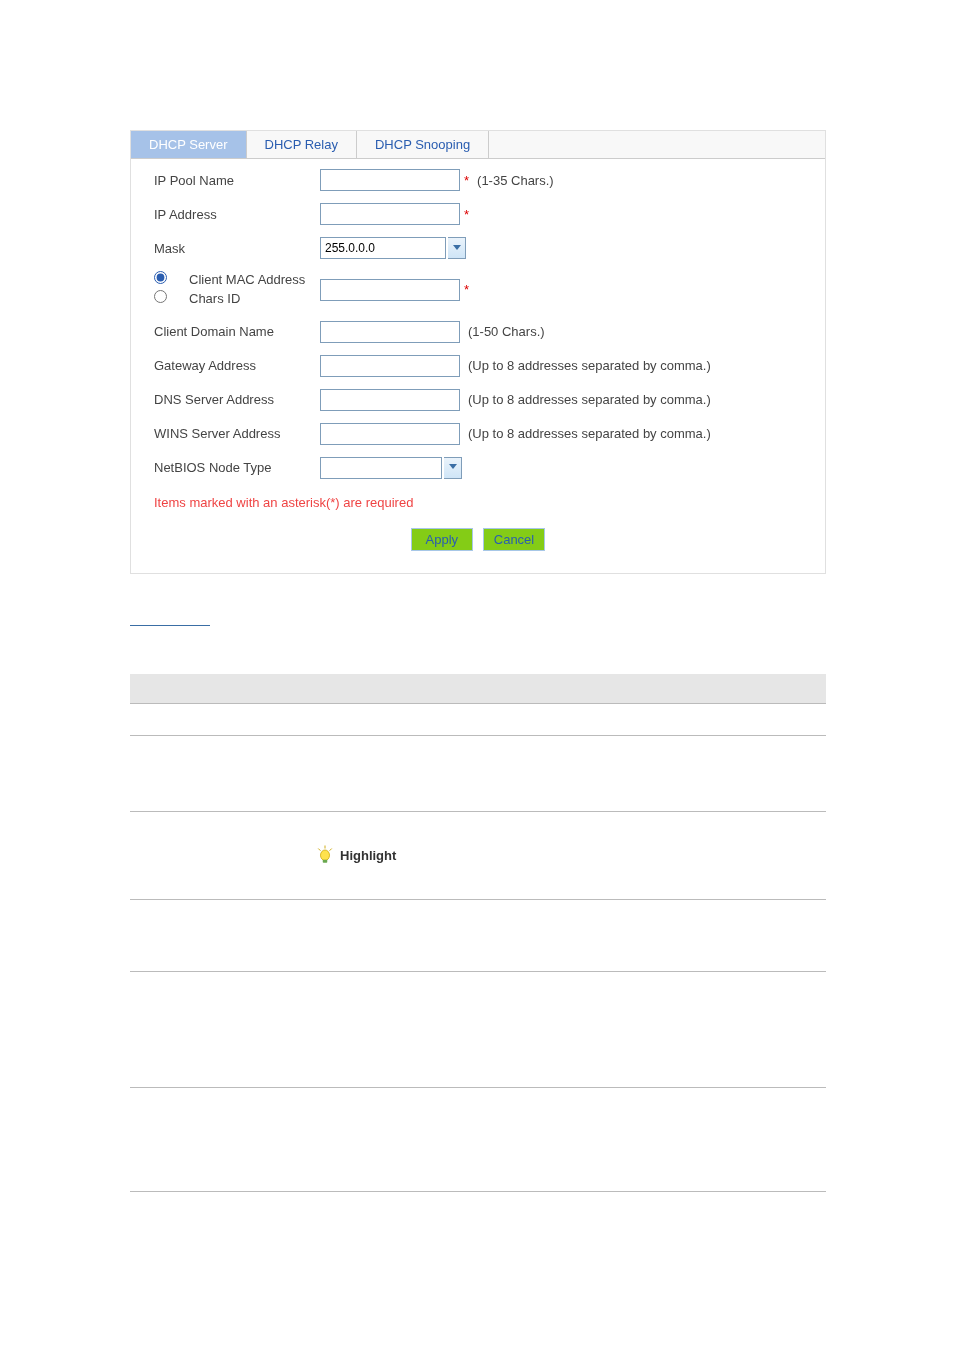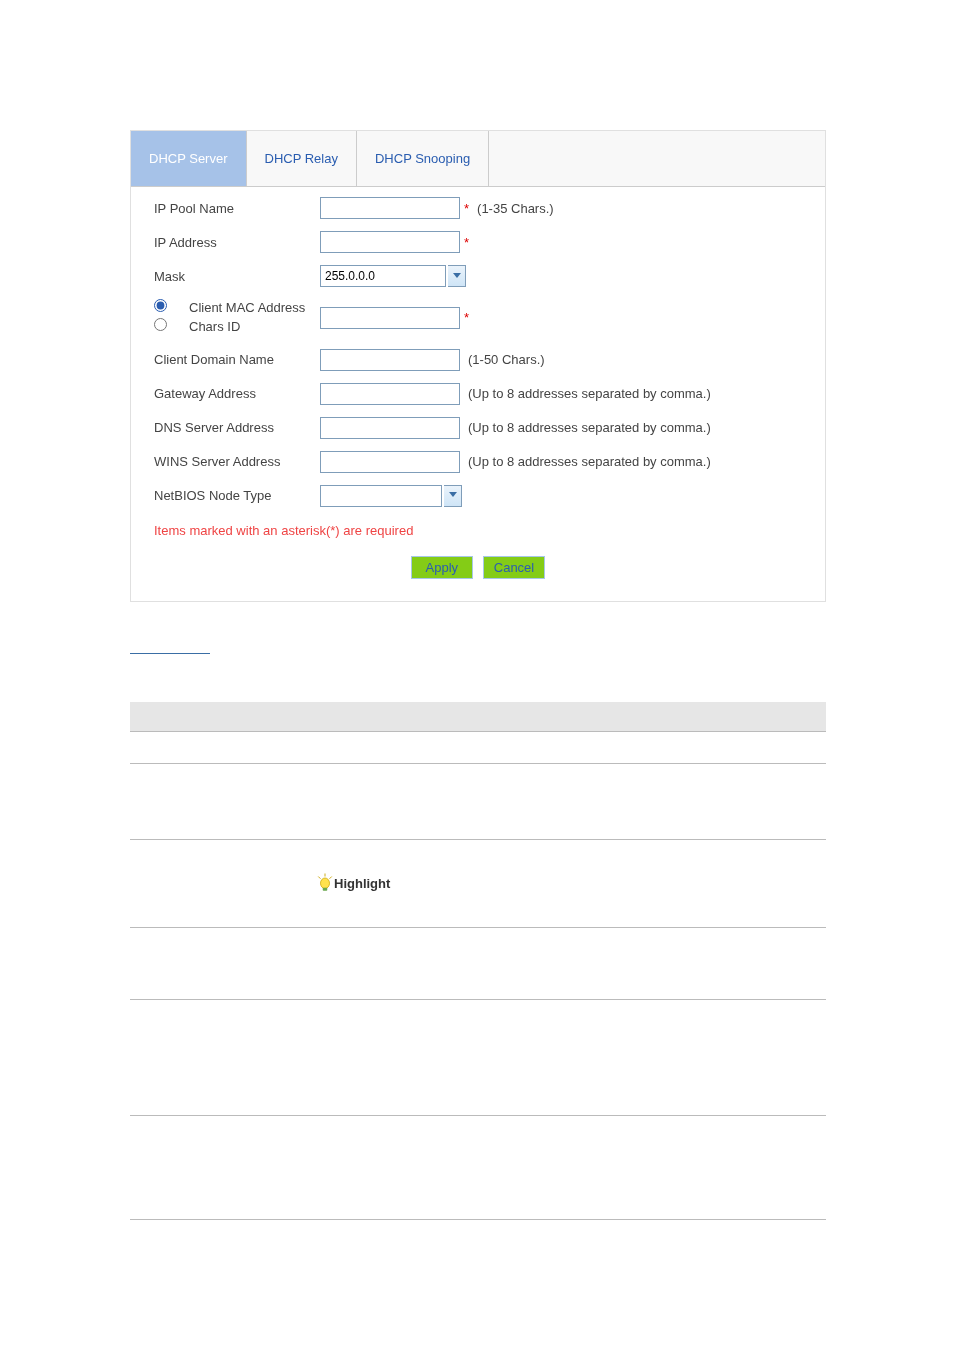--- a/index.html
+++ b/index.html
@@ -20,21 +20,21 @@
     margin-left: 130px;
     margin-right: 128px;
     border: 1px solid #e0e0e0;
   }
   .tabs {
     display: flex;
     border-bottom: 1px solid #ccc;
     background: #f8f8f8;
   }
   .tab {
-    padding: 20px 18px;
+    padding: 6px 18px;
     font-size: 13px;
     cursor: pointer;
     border-right: 1px solid #ccc;
     color: #2a5db0;
     background: #f8f8f8;
   }
   .tab.active {
     background: #a6c2e8;
     color: #fff;
   }
@@ -144,20 +144,21 @@
   .col-left { width: 180px; }
   .row-h1 { height: 32px; }
   .row-h2 { height: 76px; }
   .row-h3 { height: 88px; }
   .row-h4 { height: 72px; }
   .row-h5 { height: 116px; }
   .row-h6 { height: 104px; }
   .highlight-cell {
     display: flex;
     align-items: center;
+    gap: 6px;
     padding-left: 6px;
     height: 100%;
     font-weight: bold;
   }
   .bulb {
     width: 18px;
     height: 22px;
   }
   input[type="radio"] {
     accent-color: #2a5db0;

